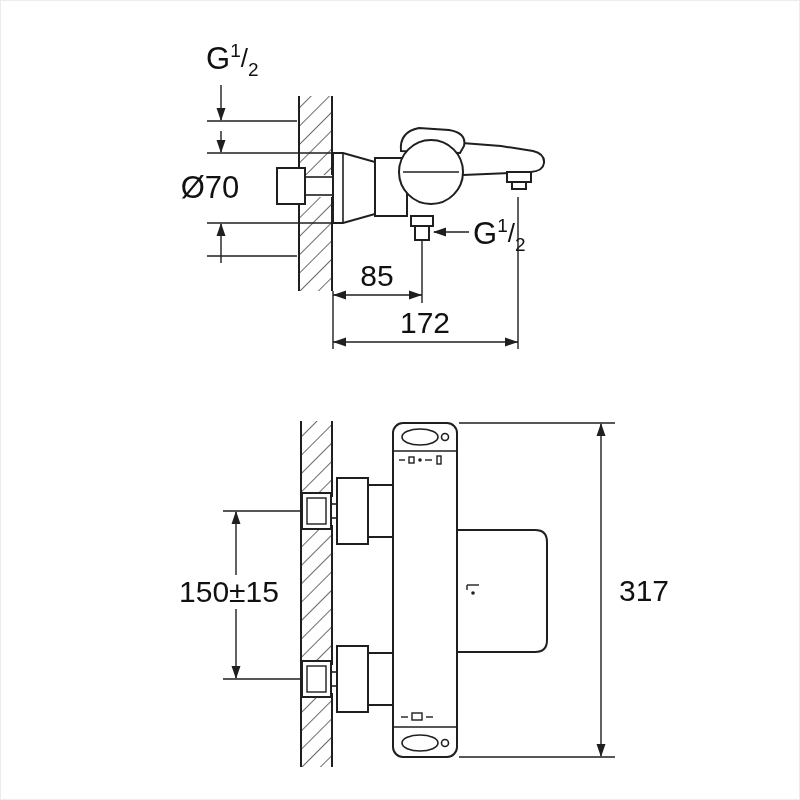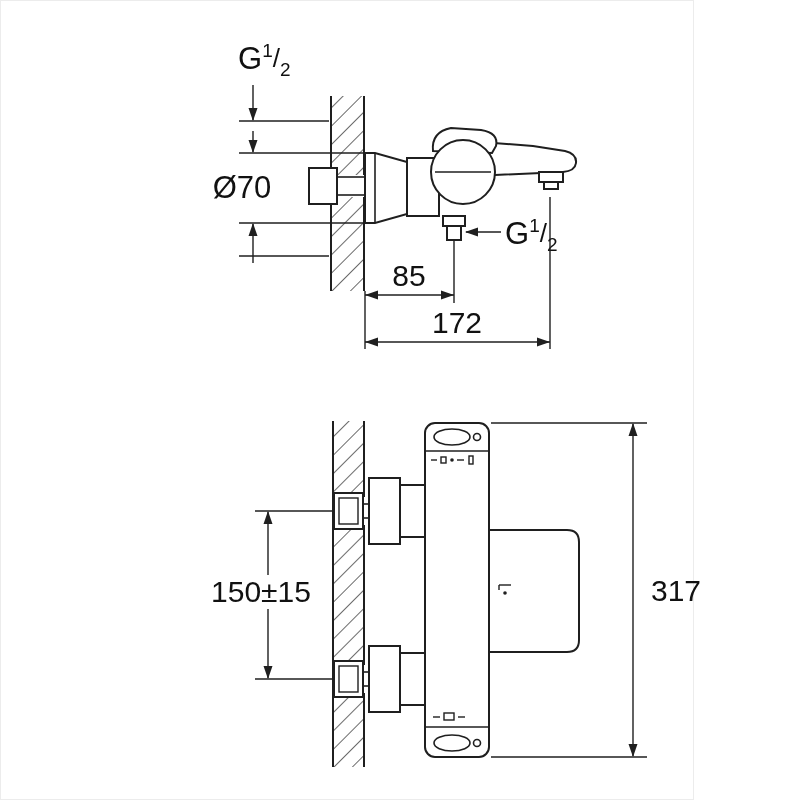--- a/index.html
+++ b/index.html
@@ -1,20 +1,19 @@
 <!DOCTYPE html>
 <html><head>
 <meta charset="utf-8">
 <style>
   html,body{margin:0;padding:0;background:#ffffff;}
   .canvas{
-    width:694px;height:800px;position:relative;background:#ffffff;
+    width:800px;height:800px;position:relative;background:#ffffff;
     border:1px solid #ececec;box-sizing:border-box;
     font-family:"Liberation Sans","DejaVu Sans",sans-serif;
-    padding-left:32px;
   }
   svg text{fill:#111111;font-family:"Liberation Sans","DejaVu Sans",sans-serif;}
   .dim-text{font-size:30px;}
   .big-text{font-size:31px;}
   .sup{font-size:19px;}
   .outline{stroke:#1f1f1f;stroke-width:2;fill:#ffffff;}
   .outline-nofill{stroke:#1f1f1f;stroke-width:2;fill:none;}
   .thin{stroke:#1f1f1f;stroke-width:1.4;fill:none;}
   .detail{stroke:#1f1f1f;stroke-width:1.6;fill:none;}
   .arrow{fill:#1f1f1f;stroke:none;}

